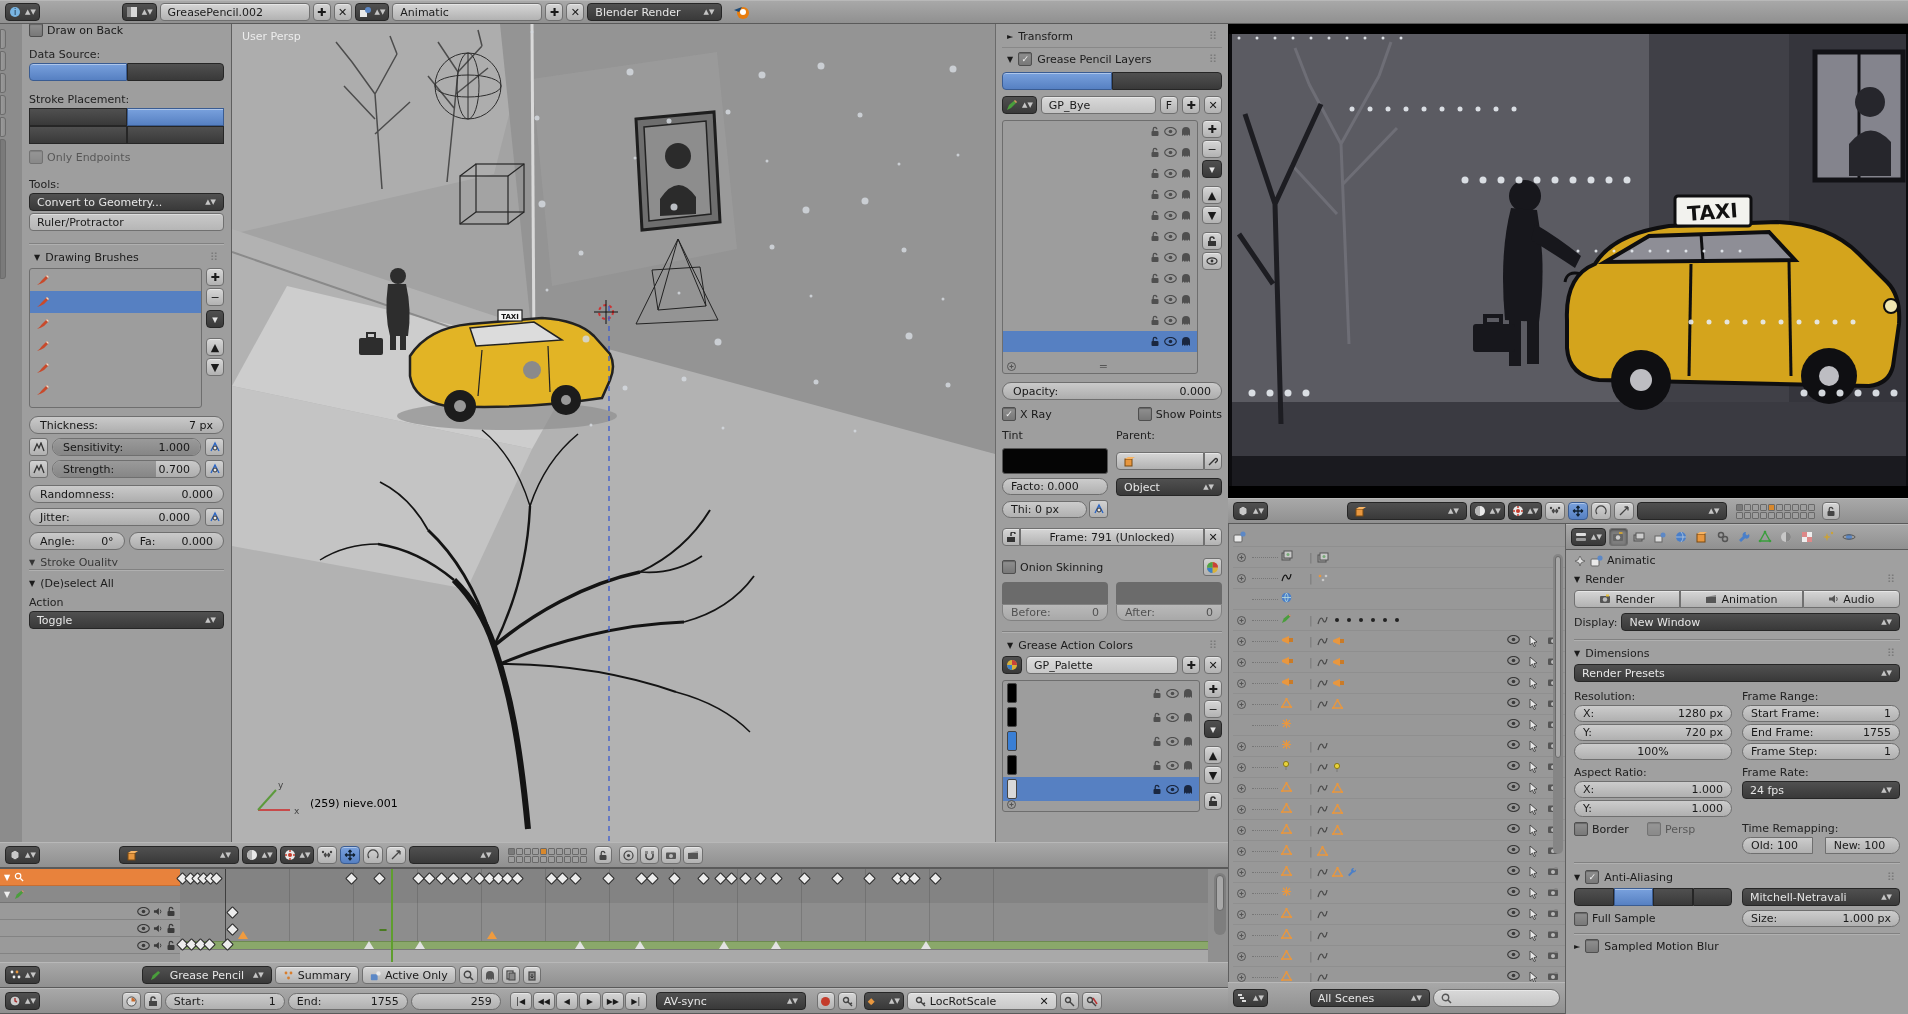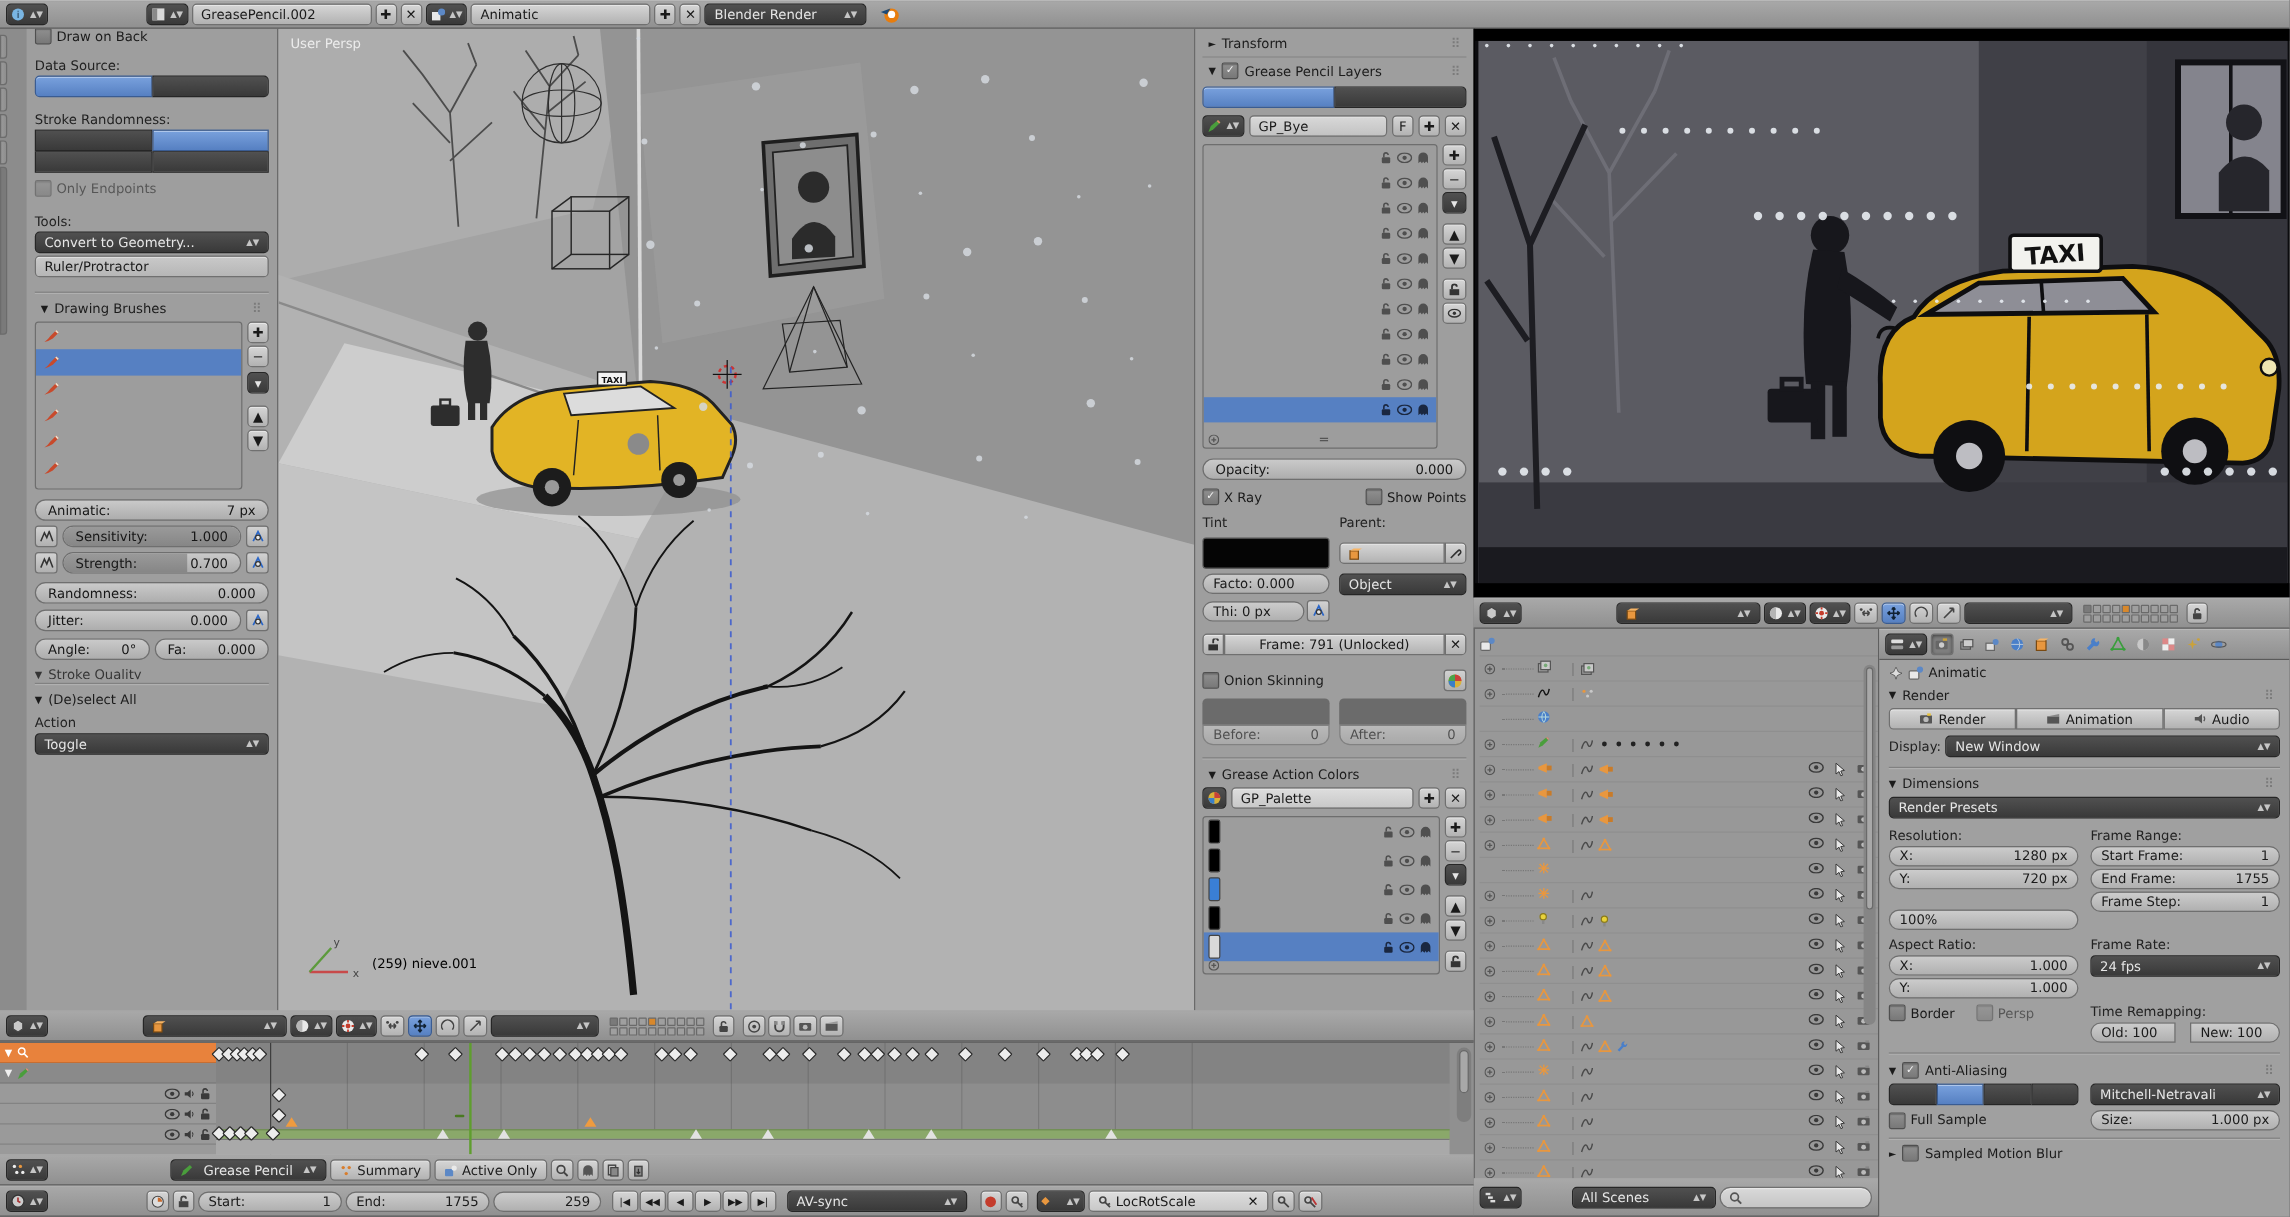--- a/index.html
+++ b/index.html
@@ -113,21 +113,21 @@
 <div class="reg" id="shelf" style="left:22px;top:24px;width:210px;height:818px;background:#9e9e9e;border-right:1px solid #5f5f5f;padding:2px 7px;box-sizing:border-box">
   <div class="flexr" style="height:16px;overflow:hidden;margin-top:-4px">
     <span class="cb off">✓</span>
     <span>Draw on Back</span>
   </div>
   <div class="plabel" style="margin-top:8px">Data Source:</div>
   <div class="flexr" id="data-source-btns" style="gap:0">
       <span class="btn grow blue" style="border-radius: 4px 0px 0px 4px;"></span>
       <span class="btn grow dark" style="border-radius: 0px 4px 4px 0px;"></span>
     </div>
-  <div class="plabel" style="margin-top:10px">Stroke Randomness:</div>
+  <div class="plabel" style="margin-top:10px">Stroke Placement:</div>
   <div id="placement-btns" style="display:grid;grid-template-columns:1fr 1fr;gap:0">
       <span class="btn dark" style="border-radius: 0px;"></span>
       <span class="btn blue" style="border-radius: 0px;"></span>
       <span class="btn dark" style="border-radius: 0px;"></span>
       <span class="btn dark" style="border-radius: 0px;"></span>
     </div>
   <div class="flexr" style="margin-top:6px;opacity:.55">
     <span class="cb off">✓</span>
     <span>Only Endpoints</span>
   </div>
@@ -205,21 +205,21 @@
     <div style="display:flex;flex-direction:column;gap:2px">
       <span class="btn sq">✚</span>
       <span class="btn sq">−</span>
       <span class="btn sq dark" style="margin-top:2px">▾</span>
       <span class="btn sq" style="margin-top:8px">▲</span>
       <span class="btn sq">▼</span>
     </div>
   </div>
 
   <div class="slider" style="margin-top:8px">
-    <span class="lab">Animatic:</span>
+    <span class="lab">Thickness:</span>
       <span class="val">7 px</span>
     </div>
   <div class="flexr" style="margin-top:4px">
     <span class="iconbtn">
         <svg width="12" height="10" viewBox="0 0 12 10">
           <path d="M1 9 L4 2 L6 6 L8 1 L11 9" fill="none" stroke="#333" stroke-width="1.3"></path>
         </svg>
       </span>
     <div class="slider grow">
         <div class="fill" style="width:100%"></div>
@@ -2303,21 +2303,21 @@
       <div>
         <div class="plabel">Resolution:</div>
         <div class="num">
             <span>X:</span>
             <span>1280 px</span>
           </div>
         <div class="num" style="margin-top:2px">
             <span>Y:</span>
             <span>720 px</span>
           </div>
-        <div class="num" style="margin-top:17px;justify-content:flex-start">
+        <div class="num" style="margin-top:2px;justify-content:center">
             <span>100%</span>
           </div>
       </div>
       <div>
         <div class="plabel">Frame Range:</div>
         <div class="num">
             <span>Start Frame:</span>
             <span>1</span>
           </div>
         <div class="num" style="margin-top:2px">

